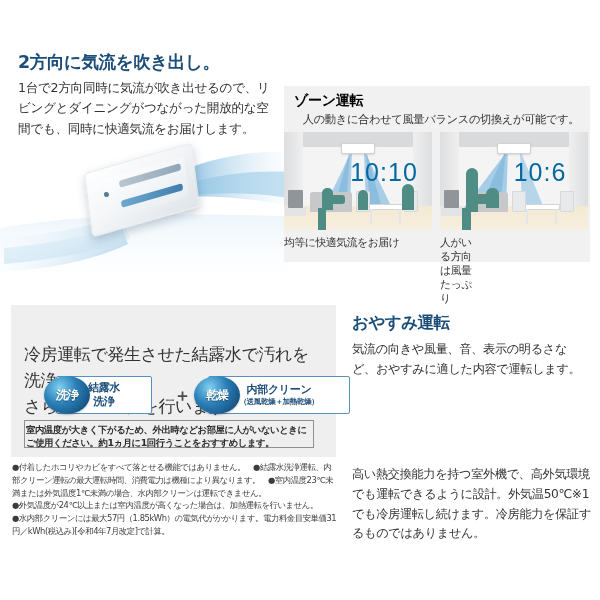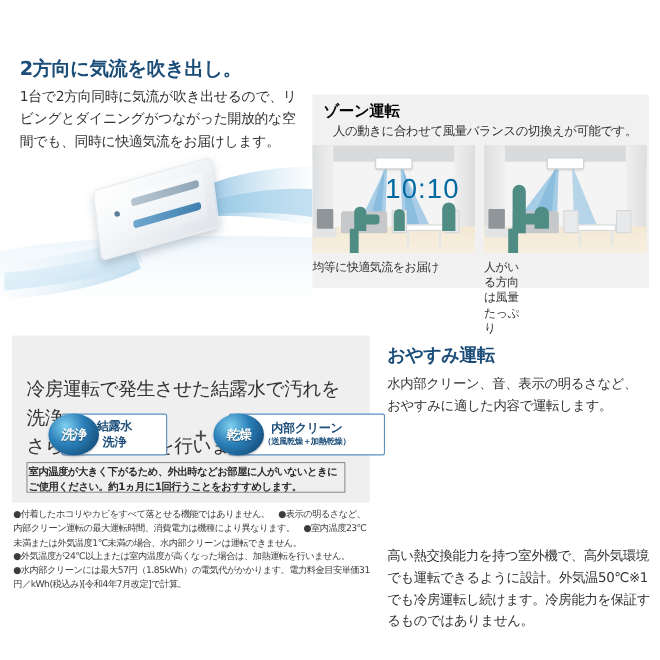--- a/index.html
+++ b/index.html
@@ -152,21 +152,21 @@
   
   .r-head{
     position:absolute;font-size:16.5px;font-weight:bold;color:#1b4d78;letter-spacing:-0.5px;
   }
   .r-body{
     position:absolute;font-size:12.2px;line-height:1.62;color:#333;letter-spacing:-0.35px;
   }
   .sleep-head{left:352px;top:312px;}
   .sleep-body{left:352px;top:340px;width:238px;}
   .tough-head{left:352px;top:404px;line-height:1.28;}
-  .tough-body{left:352px;top:496px;width:240px;}
+  .tough-body{left:352px;top:465px;width:240px;}
   sup{font-size:7px;vertical-align:super;}
 </style>
 </head>
 <body>
 
 <div class="page">
 
   <div class="hero-head">2方向に気流を吹き出し。</div>
   <div class="hero-body">1台で2方向同時に気流が吹き出せるので、リビングとダイニングがつながった開放的な空間でも、同時に快適気流をお届けします。</div>
 
@@ -238,20 +238,21 @@
     <div class="ceiling"></div>
     <div class="wall-left"></div>
     <div class="wall-right"></div>
     <div class="floor"></div>
     <svg class="cone" style="left:0;width:148px;height:62px" viewBox="0 0 148 62">
       <path d="M68 0 L24 58 L66 58 Z" fill="#7ab6dd" opacity="0.78"></path>
       <path d="M80 0 L104 58 L82 58 Z" fill="#7ab6dd" opacity="0.6"></path>
       <path d="M66 0 L40 58 L60 58 Z" fill="#4e9bce" opacity="0.45"></path>
     </svg>
     <div class="cassette"></div>
+    <div class="ratio">10:6</div>
     <div class="tv-stand"></div>
     <div class="tv"></div>
     <div class="sofa"></div>
     <div class="person" style="left:26px;bottom:18px;width:12px;height:44px;border-radius:6px 6px 0 0"></div>
     <div class="person" style="left:36px;bottom:26px;width:18px;height:10px;border-radius:3px"></div>
     <div class="person" style="left:46px;bottom:22px;width:13px;height:20px;border-radius:6px 6px 0 0"></div>
     <div class="person" style="left:22px;bottom:0px;width:9px;height:22px"></div>
     <div class="table"></div>
     <div class="table-leg" style="left:86px"></div>
     <div class="table-leg" style="left:115px"></div>
@@ -277,22 +278,22 @@
       <div class="badge-main">内部クリーン</div>
       <div class="badge-sub">（送風乾燥＋加熱乾燥）</div>
     </div>
     <div class="orb orb-2">
       <span class="orb-text">乾燥</span>
     </div>
   </div>
 
   <div class="note-box">室内温度が大きく下がるため、外出時などお部屋に人がいないときにご使用ください。約1ヵ月に1回行うことをおすすめします。</div>
 
-  <div class="fineprint" style="white-space:pre-line">●付着したホコリやカビをすべて落とせる機能ではありません。　●表示の明るさなど、内部クリーン運転の最大運転時間、消費電力は機種により異なります。　●室内温度23℃未満または外気温度1℃未満の場合、水内部クリーンは運転できません。
+  <div class="fineprint" style="white-space:pre-line">●付着したホコリやカビをすべて落とせる機能ではありません。　●結露水洗浄運転、内部クリーン運転の最大運転時間、消費電力は機種により異なります。　●室内温度23℃未満または外気温度1℃未満の場合、水内部クリーンは運転できません。
 ●外気温度が24℃以上または室内温度が高くなった場合は、加熱運転を行いません。
 ●水内部クリーンには最大57円（1.85kWh）の電気代がかかります。電力料金目安単価31円／kWh(税込み)[令和4年7月改定]で計算。</div>
 
   <div class="r-head sleep-head">おやすみ運転</div>
-  <div class="r-body sleep-body">水内部クリーン、音、表示の明るさなど、おやすみに適した内容で運転します。</div>
+  <div class="r-body sleep-body">気流の向きや風量、音、表示の明るさなど、おやすみに適した内容で運転します。</div>
 
   <div class="r-body tough-body">高い熱交換能力を持つ室外機で、高外気環境でも運転できるように設計。外気温50℃※1 でも冷房運転し続けます。冷房能力を保証するものではありません。</div>
 
 </div>
 
 </body></html>

